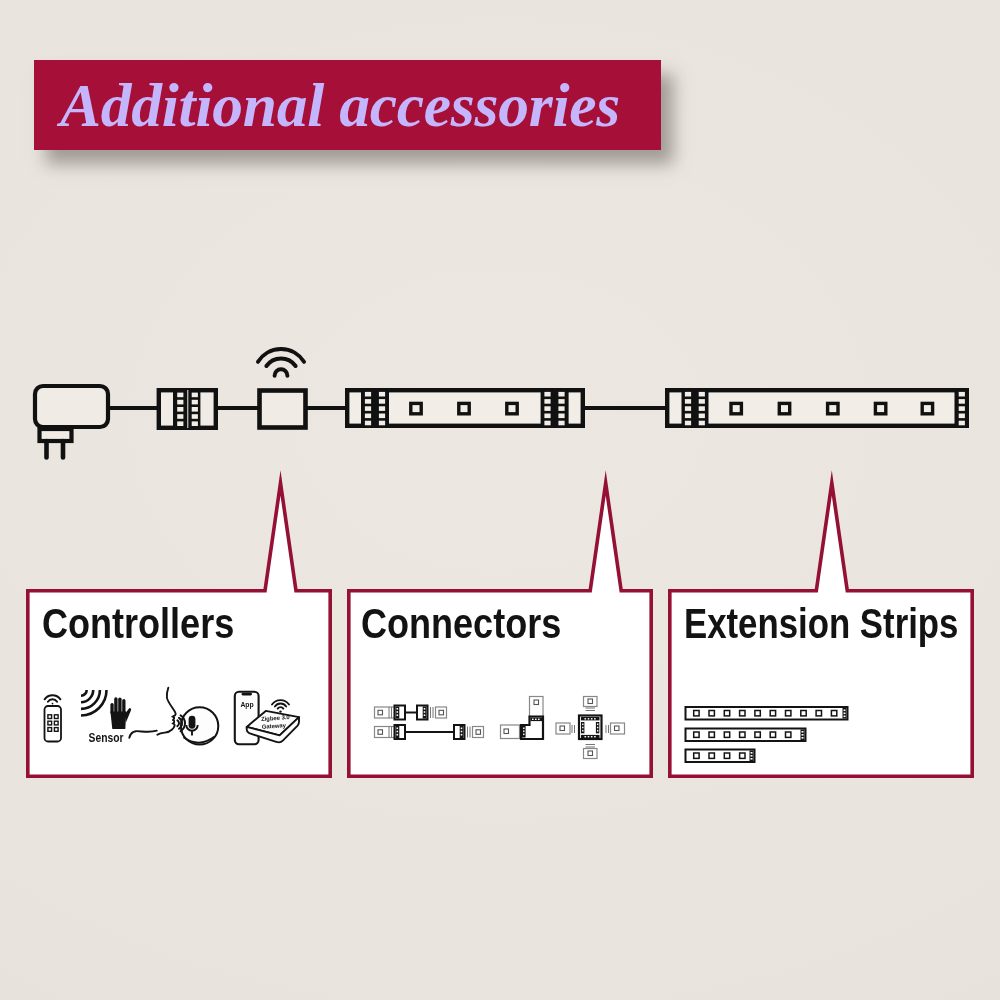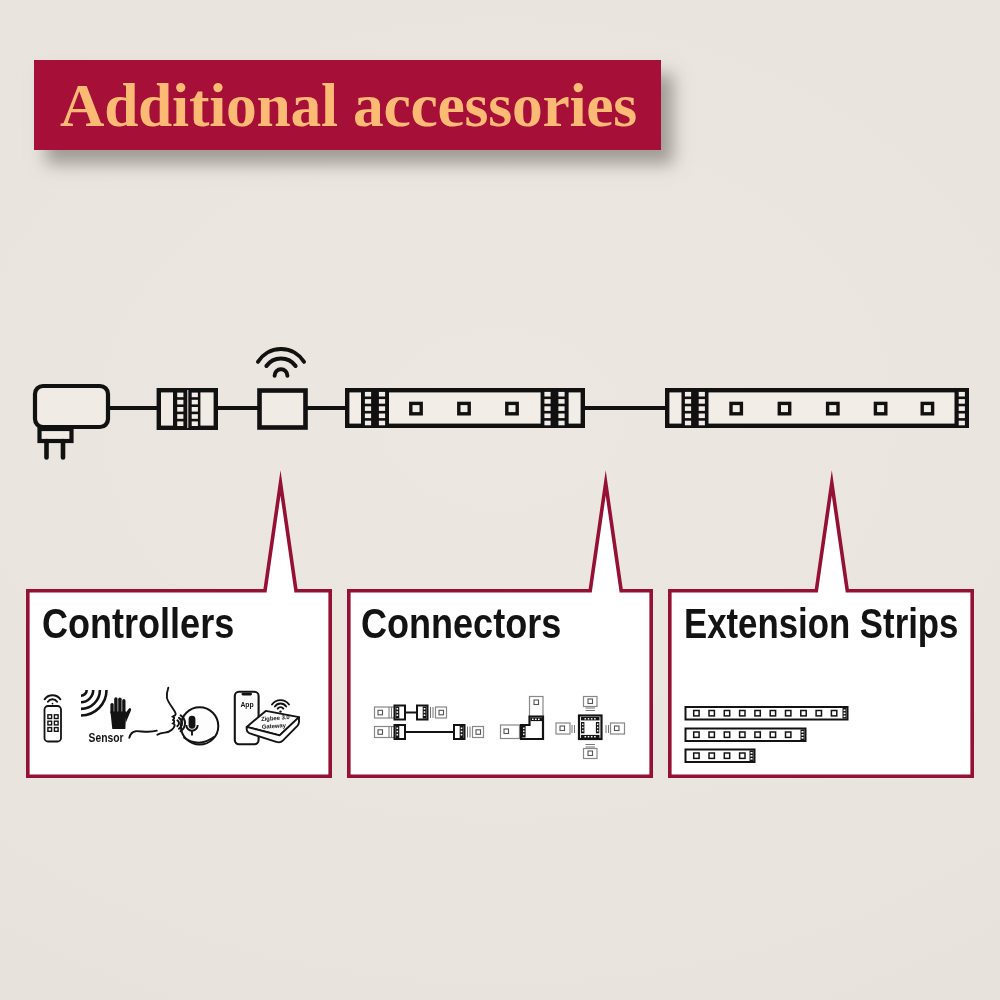--- a/index.html
+++ b/index.html
@@ -2,21 +2,21 @@
 <html><head>
 <meta charset="utf-8">
 <style>
   html,body{margin:0;padding:0;}
   body{width:1000px;height:1000px;overflow:hidden;position:relative;
        background:radial-gradient(ellipse 120% 90% at 50% 42%, #ece8e1 0%, #e9e5de 55%, #e5e1da 100%);font-family:"Liberation Sans",sans-serif;}
   #banner{position:absolute;left:34px;top:60px;width:627px;height:90px;
       background:#a50f38;box-shadow:12px 14px 16px rgba(100,92,85,0.55);}
   #banner span{position:absolute;left:26px;top:0;line-height:91px;
       font-family:"Liberation Serif",serif;font-weight:bold;font-size:61.5px;
-      color:#fdba74;white-space:nowrap;letter-spacing:-0.25px;}
+      color:#c4b5fd;white-space:nowrap;letter-spacing:-0.25px;font-style:italic;}
   .hdr{position:absolute;color:#131313;font-weight:bold;font-size:42px;
       transform:scaleX(0.858);transform-origin:left top;white-space:nowrap;
       letter-spacing:0px;}
   svg{position:absolute;left:0;top:0;}
 </style>
 </head>
 <body>
 <div id="banner">
     <span>Additional accessories</span>
   </div>

